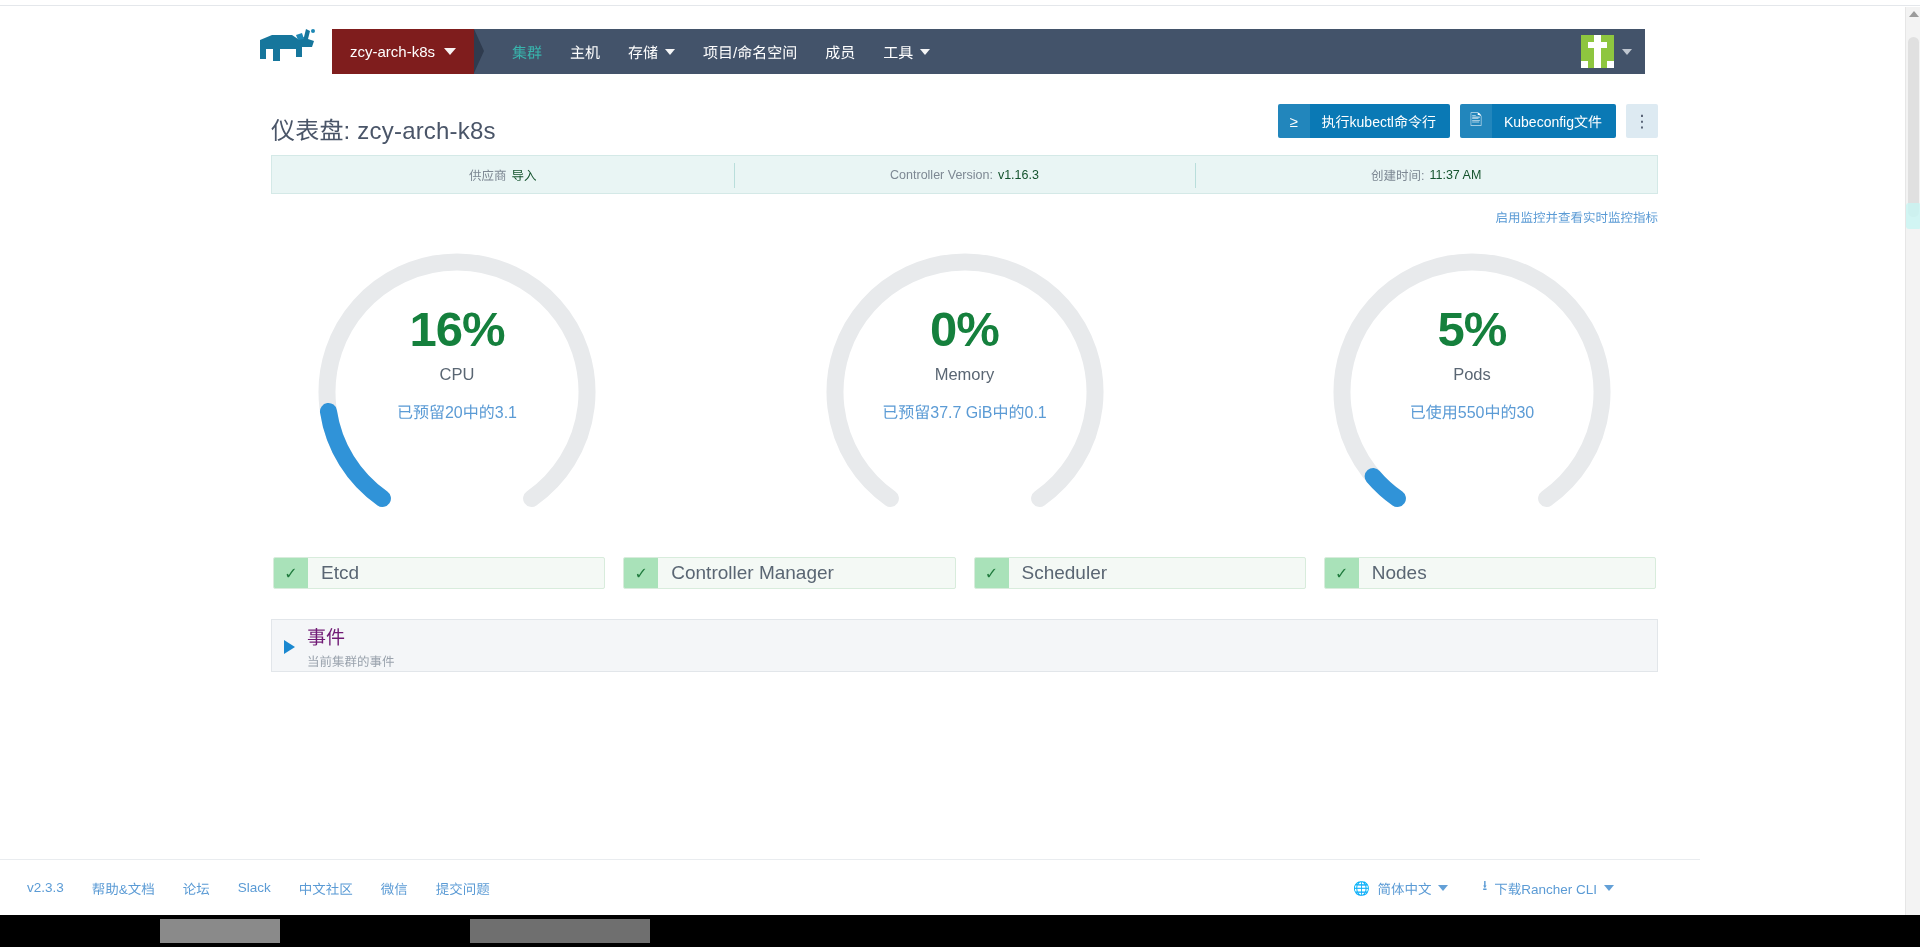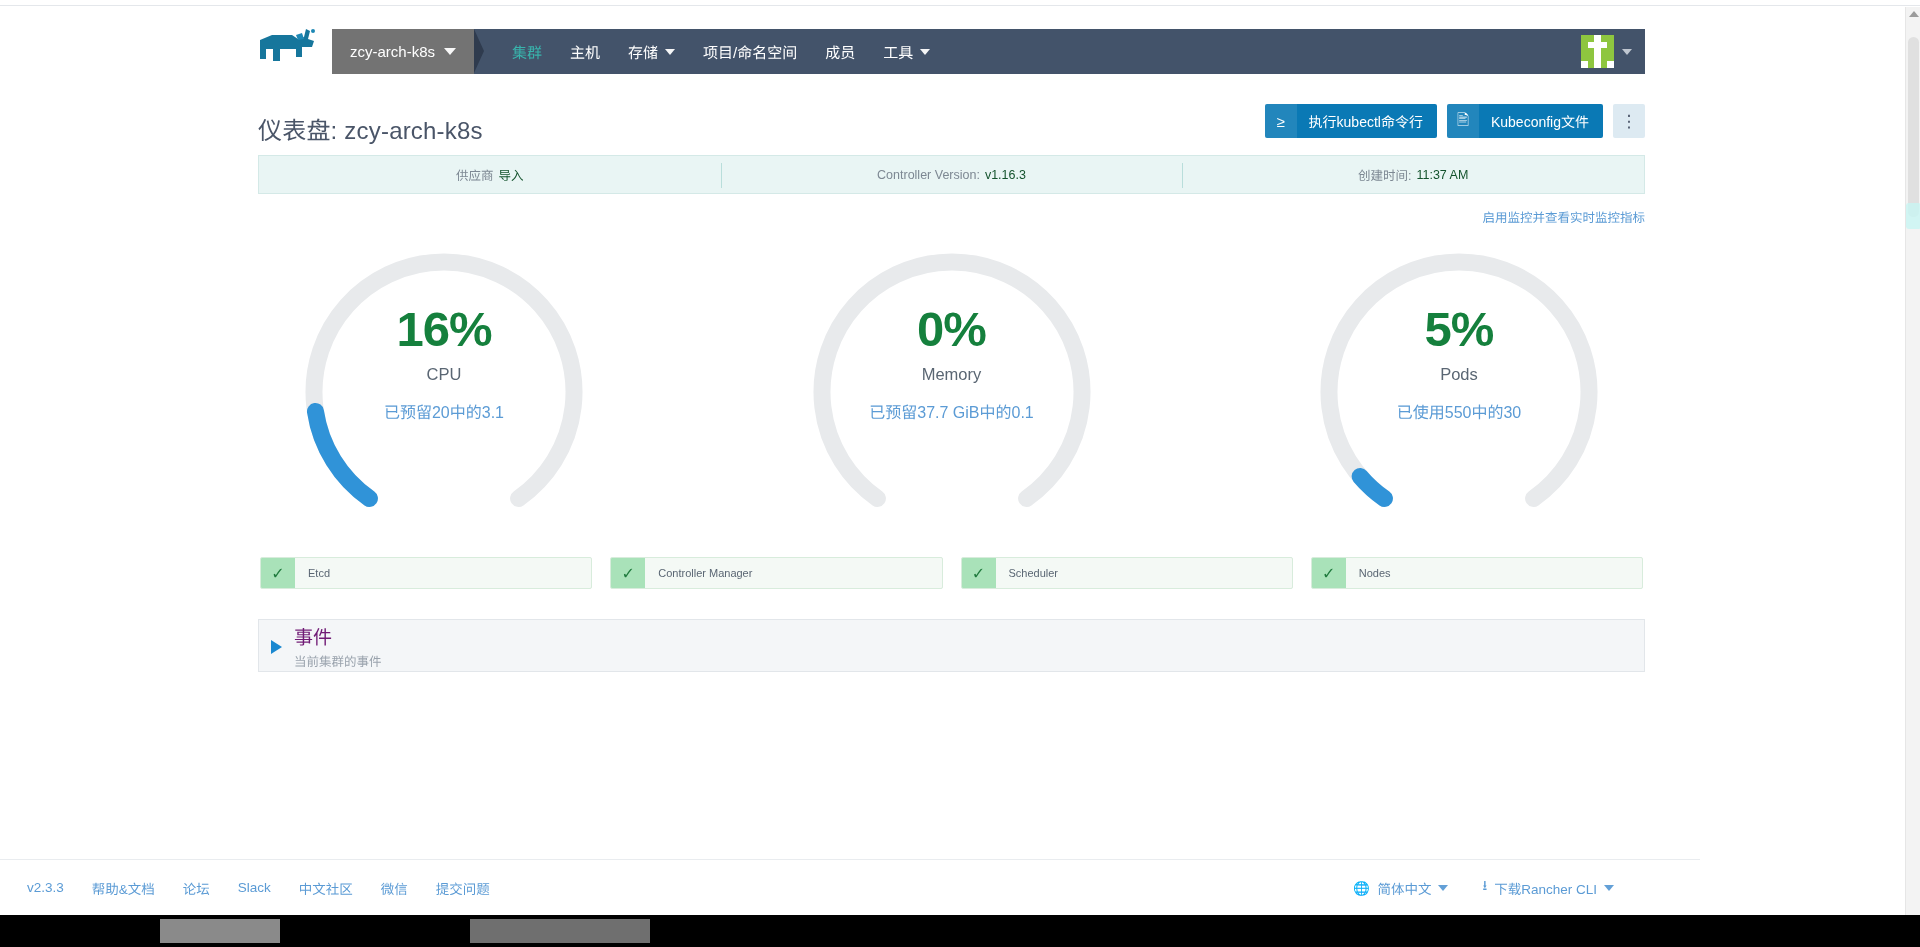--- a/index.html
+++ b/index.html
@@ -32,21 +32,21 @@
     position: absolute; left: 258px; top: 20px;
     width: 62px; height: 40px;
   }
   #navbar {
     position: absolute; left: 332px; top: 22px;
     width: 1313px; height: 45px;
     background: #43536a;
     display: flex; align-items: stretch;
   }
   .nav-cluster {
-    background: #737373;
+    background: #7f1d1d;
     display: flex; align-items: center; gap: 9px;
     padding: 0 18px 0 18px;
     color: #ffffff; font-size: 15px;
     position: relative;
     cursor: pointer;
   }
   .nav-cluster:after {
     content: ""; position: absolute; right: -10px; top: 0;
     border-top: 22.5px solid transparent;
     border-bottom: 22.5px solid transparent;
@@ -82,21 +82,21 @@
     width: 33px; height: 33px;
     background: #8ec63f;
     display: grid; grid-template-columns: repeat(5, 1fr); grid-template-rows: repeat(5, 1fr);
   }
   #avatar i { display: block; }
   #avatar i.on { background: #ffffff; }
   .avatar-chev { color: #c6ccd6; }
 
   
   #content {
-    position: absolute; left: 258px; top: 95px;
+    position: absolute; left: 271px; top: 95px;
     width: 1387px;
   }
   #page-title {
     font-size: 24px; color: #4a5568; font-weight: 400;
     letter-spacing: .2px;
     padding-top: 16px;
   }
   #title-row { position: relative; height: 58px; }
   #actions {
     position: absolute; right: 0; top: 9px;
@@ -181,21 +181,21 @@
     border-radius: 2px; overflow: hidden;
     cursor: default;
   }
   .status-pill .check {
     width: 34px; background: #a9e2b9;
     display: flex; align-items: center; justify-content: center;
     color: #1f7a3d; font-size: 16px; font-weight: bold;
   }
   .status-pill .stxt {
     display: flex; align-items: center; padding-left: 13px;
-    font-size: 11px; color: #5a6673;
+    font-size: 19px; color: #5a6673;
   }
 
   
   #events {
     margin-top: 30px;
     background: #f4f6f8;
     border: 1px solid #e2e6ea;
     height: 53px;
     display: flex; align-items: center;
     padding-left: 12px;

